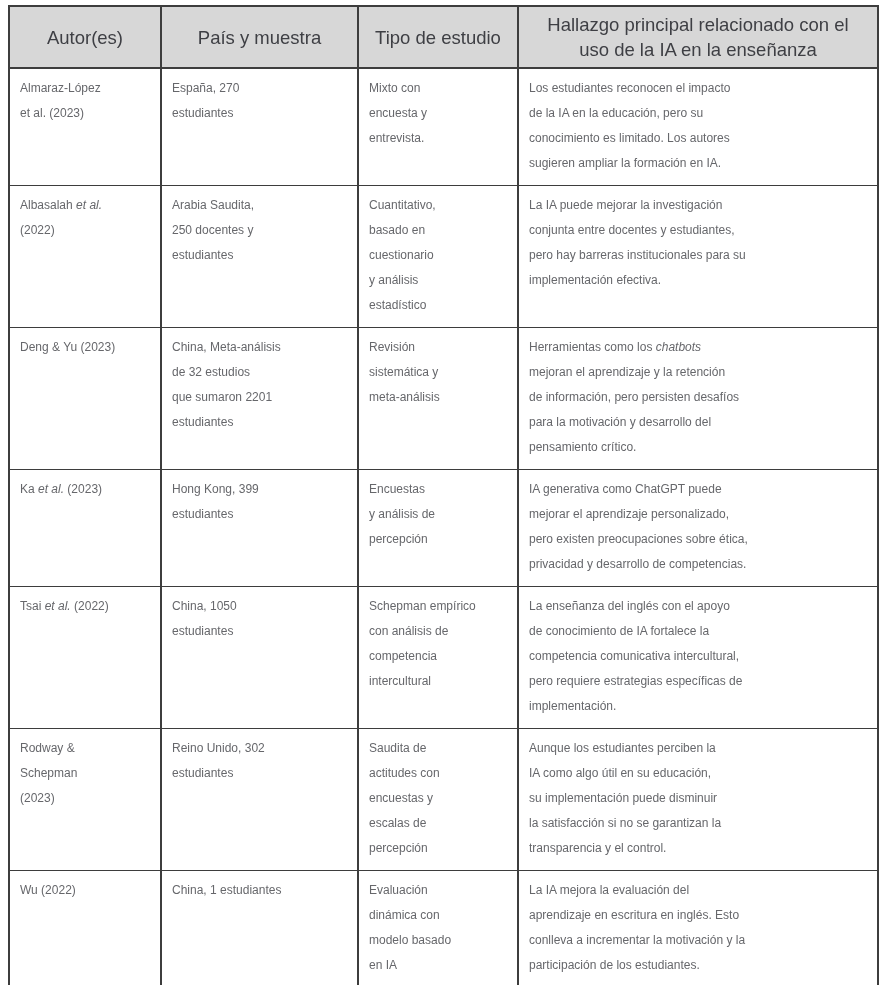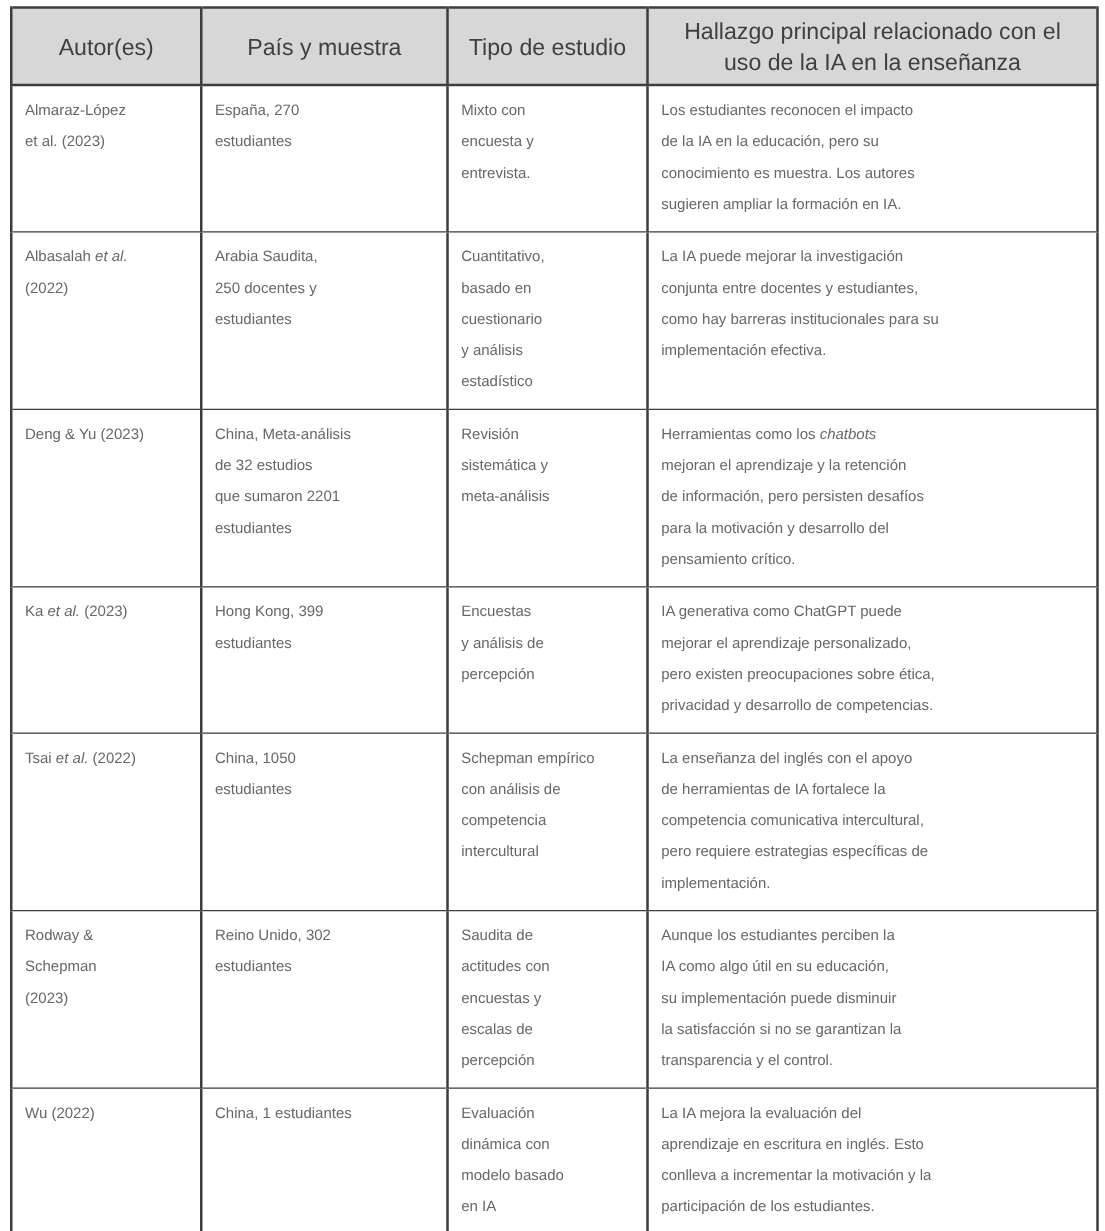--- a/index.html
+++ b/index.html
@@ -79,38 +79,38 @@
   <tr>
     <td><span>Almaraz-López
 et al. (2023)</span></td>
     <td><span>España, 270
 estudiantes</span></td>
     <td><span>Mixto con
 encuesta y
 entrevista.</span></td>
     <td><span>Los estudiantes reconocen el impacto
 de la IA en la educación, pero su
-conocimiento es muestra. Los autores
+conocimiento es limitado. Los autores
 sugieren ampliar la formación en IA.</span></td>
   </tr>
 
   <tr>
     <td><span>Albasalah </span><em>et al.</em><span>
 (2022)</span></td>
     <td><span>Arabia Saudita,
 250 docentes y
 estudiantes</span></td>
     <td><span>Cuantitativo,
 basado en
 cuestionario
 y análisis
 estadístico</span></td>
     <td><span>La IA puede mejorar la investigación
 conjunta entre docentes y estudiantes,
-como hay barreras institucionales para su
+pero hay barreras institucionales para su
 implementación efectiva.</span></td>
   </tr>
 
   <tr>
     <td><span>Deng &amp; Yu (2023)</span></td>
     <td><span>China, Meta-análisis
 de 32 estudios
 que sumaron 2201
 estudiantes</span></td>
     <td><span>Revisión
@@ -138,21 +138,21 @@
 
   <tr>
     <td><span>Tsai </span><em>et al.</em><span> (2022)</span></td>
     <td><span>China, 1050
 estudiantes</span></td>
     <td><span>Schepman empírico
 con análisis de
 competencia
 intercultural</span></td>
     <td><span>La enseñanza del inglés con el apoyo
-de herramientas de IA fortalece la
+de conocimiento de IA fortalece la
 competencia comunicativa intercultural,
 pero requiere estrategias específicas de
 implementación.</span></td>
   </tr>
 
   <tr>
     <td><span>Rodway &amp;
 Schepman
 (2023)</span></td>
     <td><span>Reino Unido, 302

